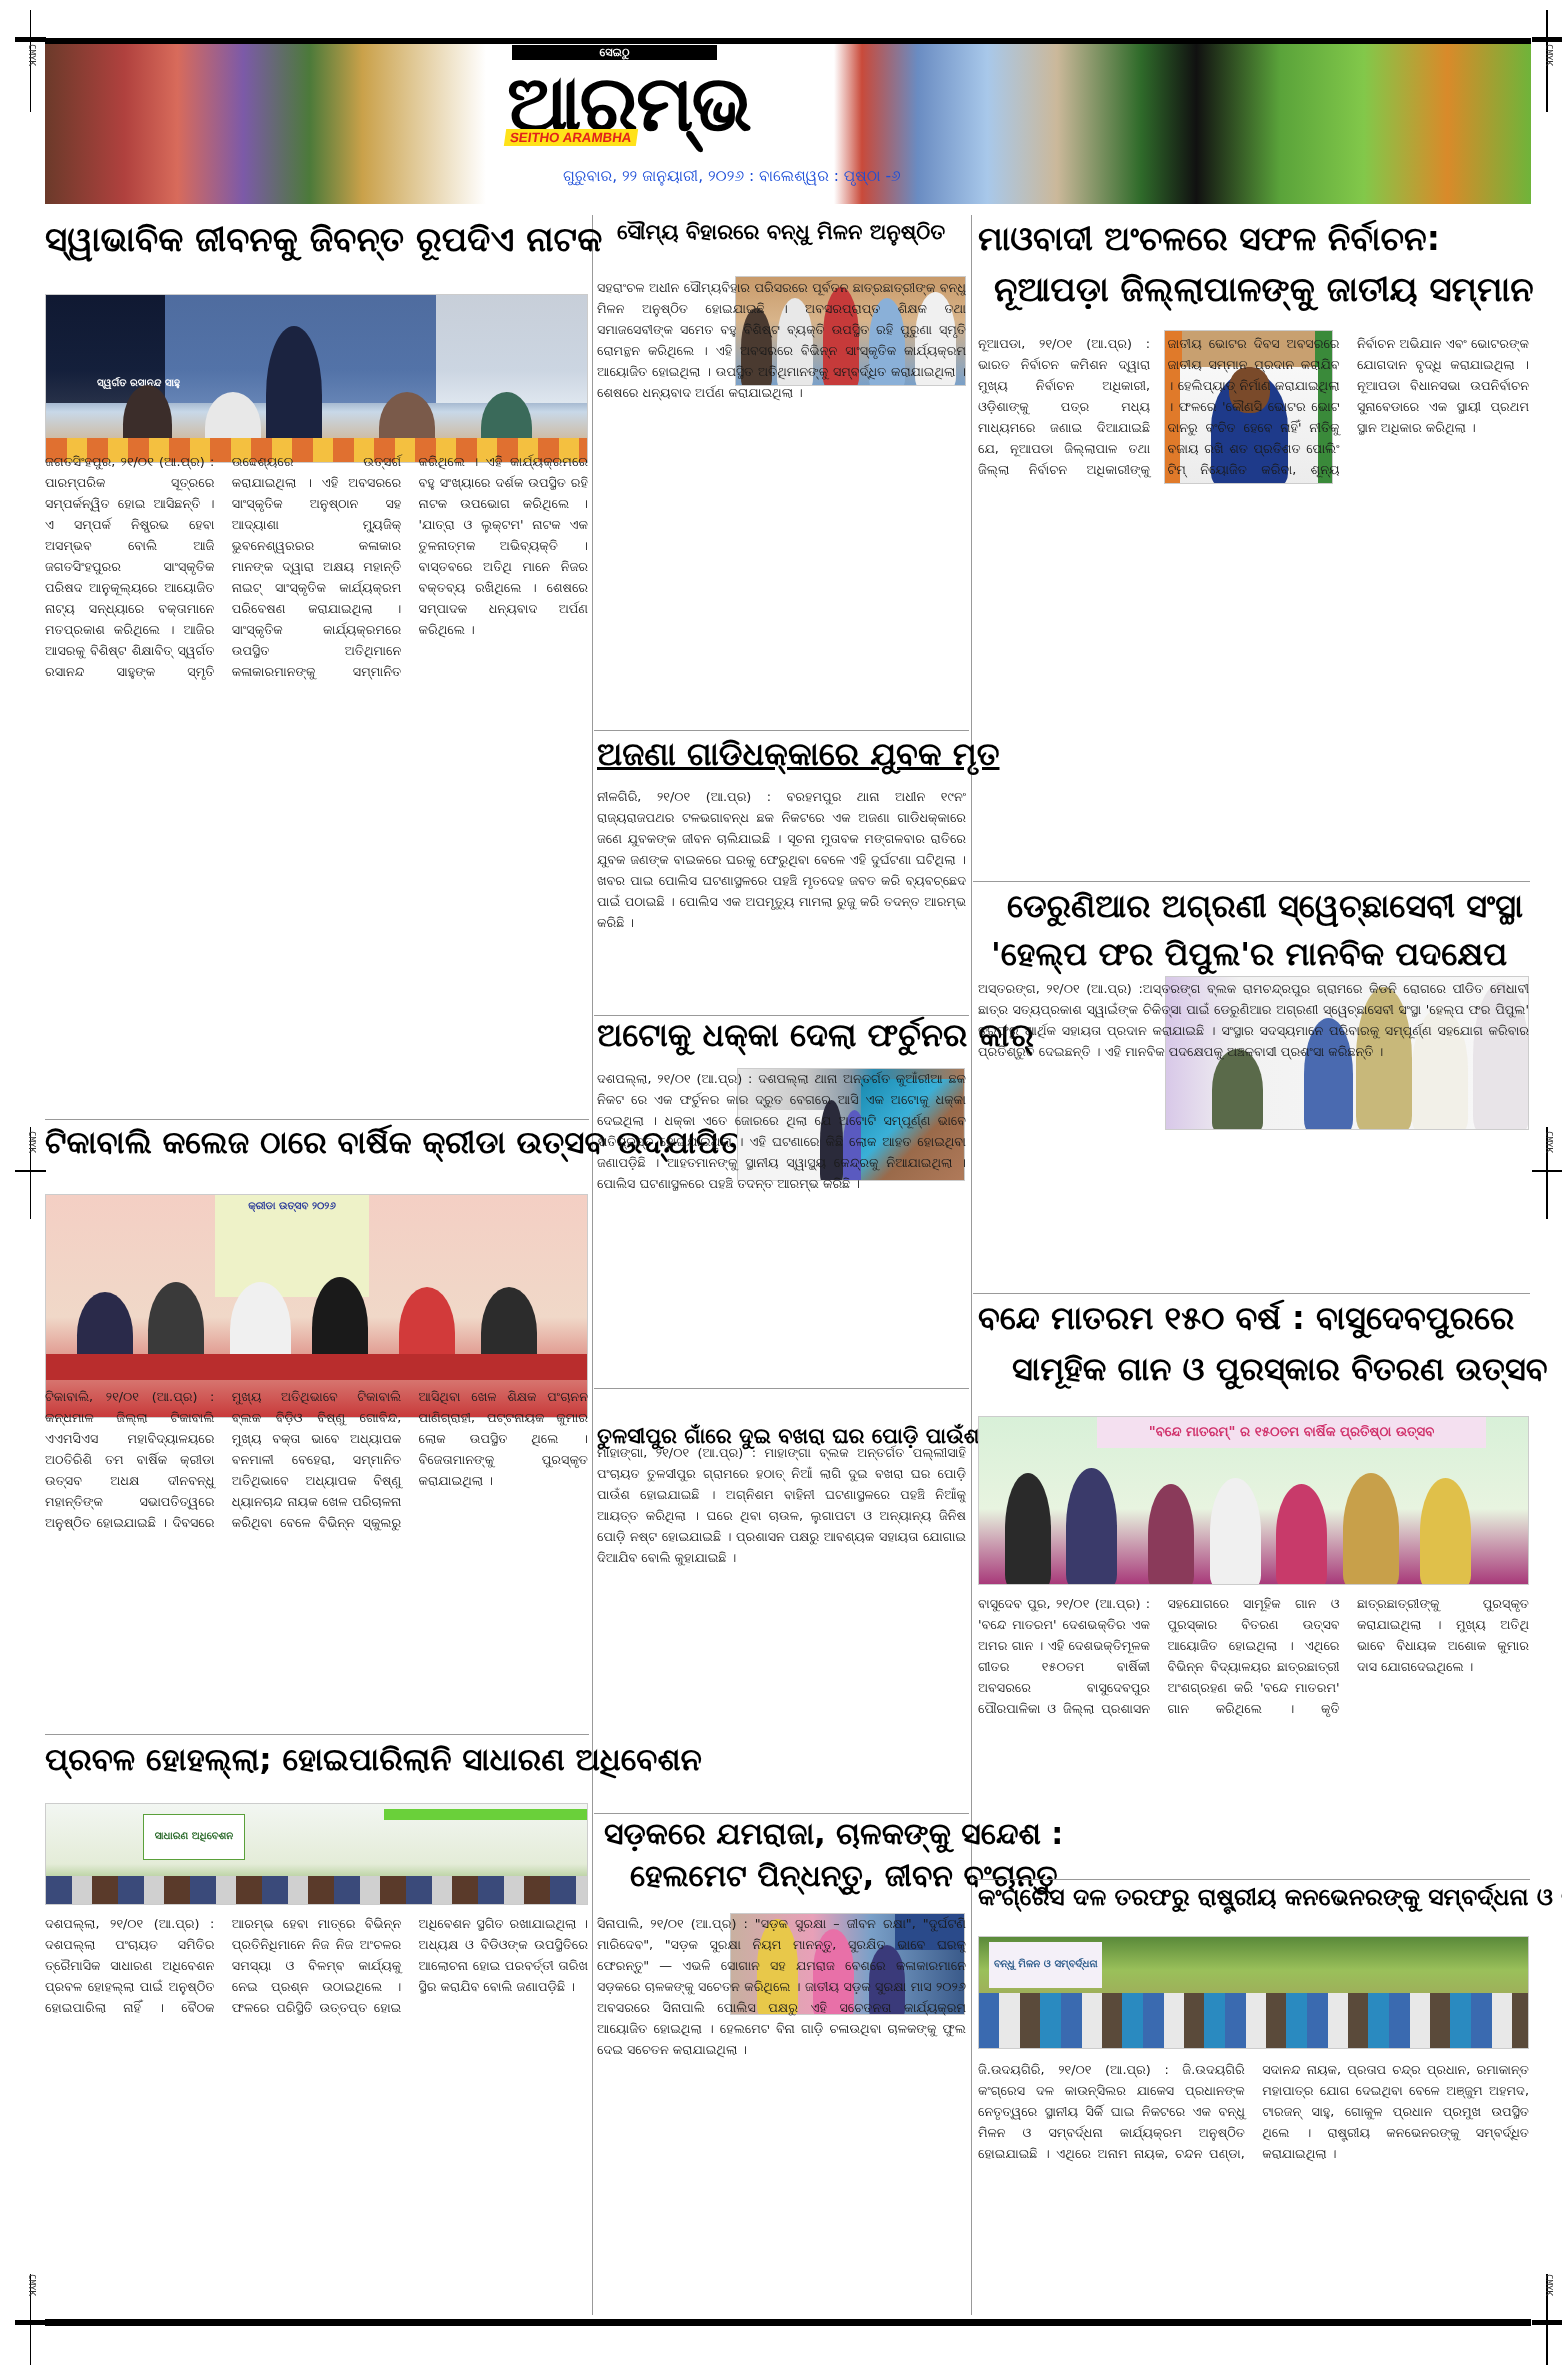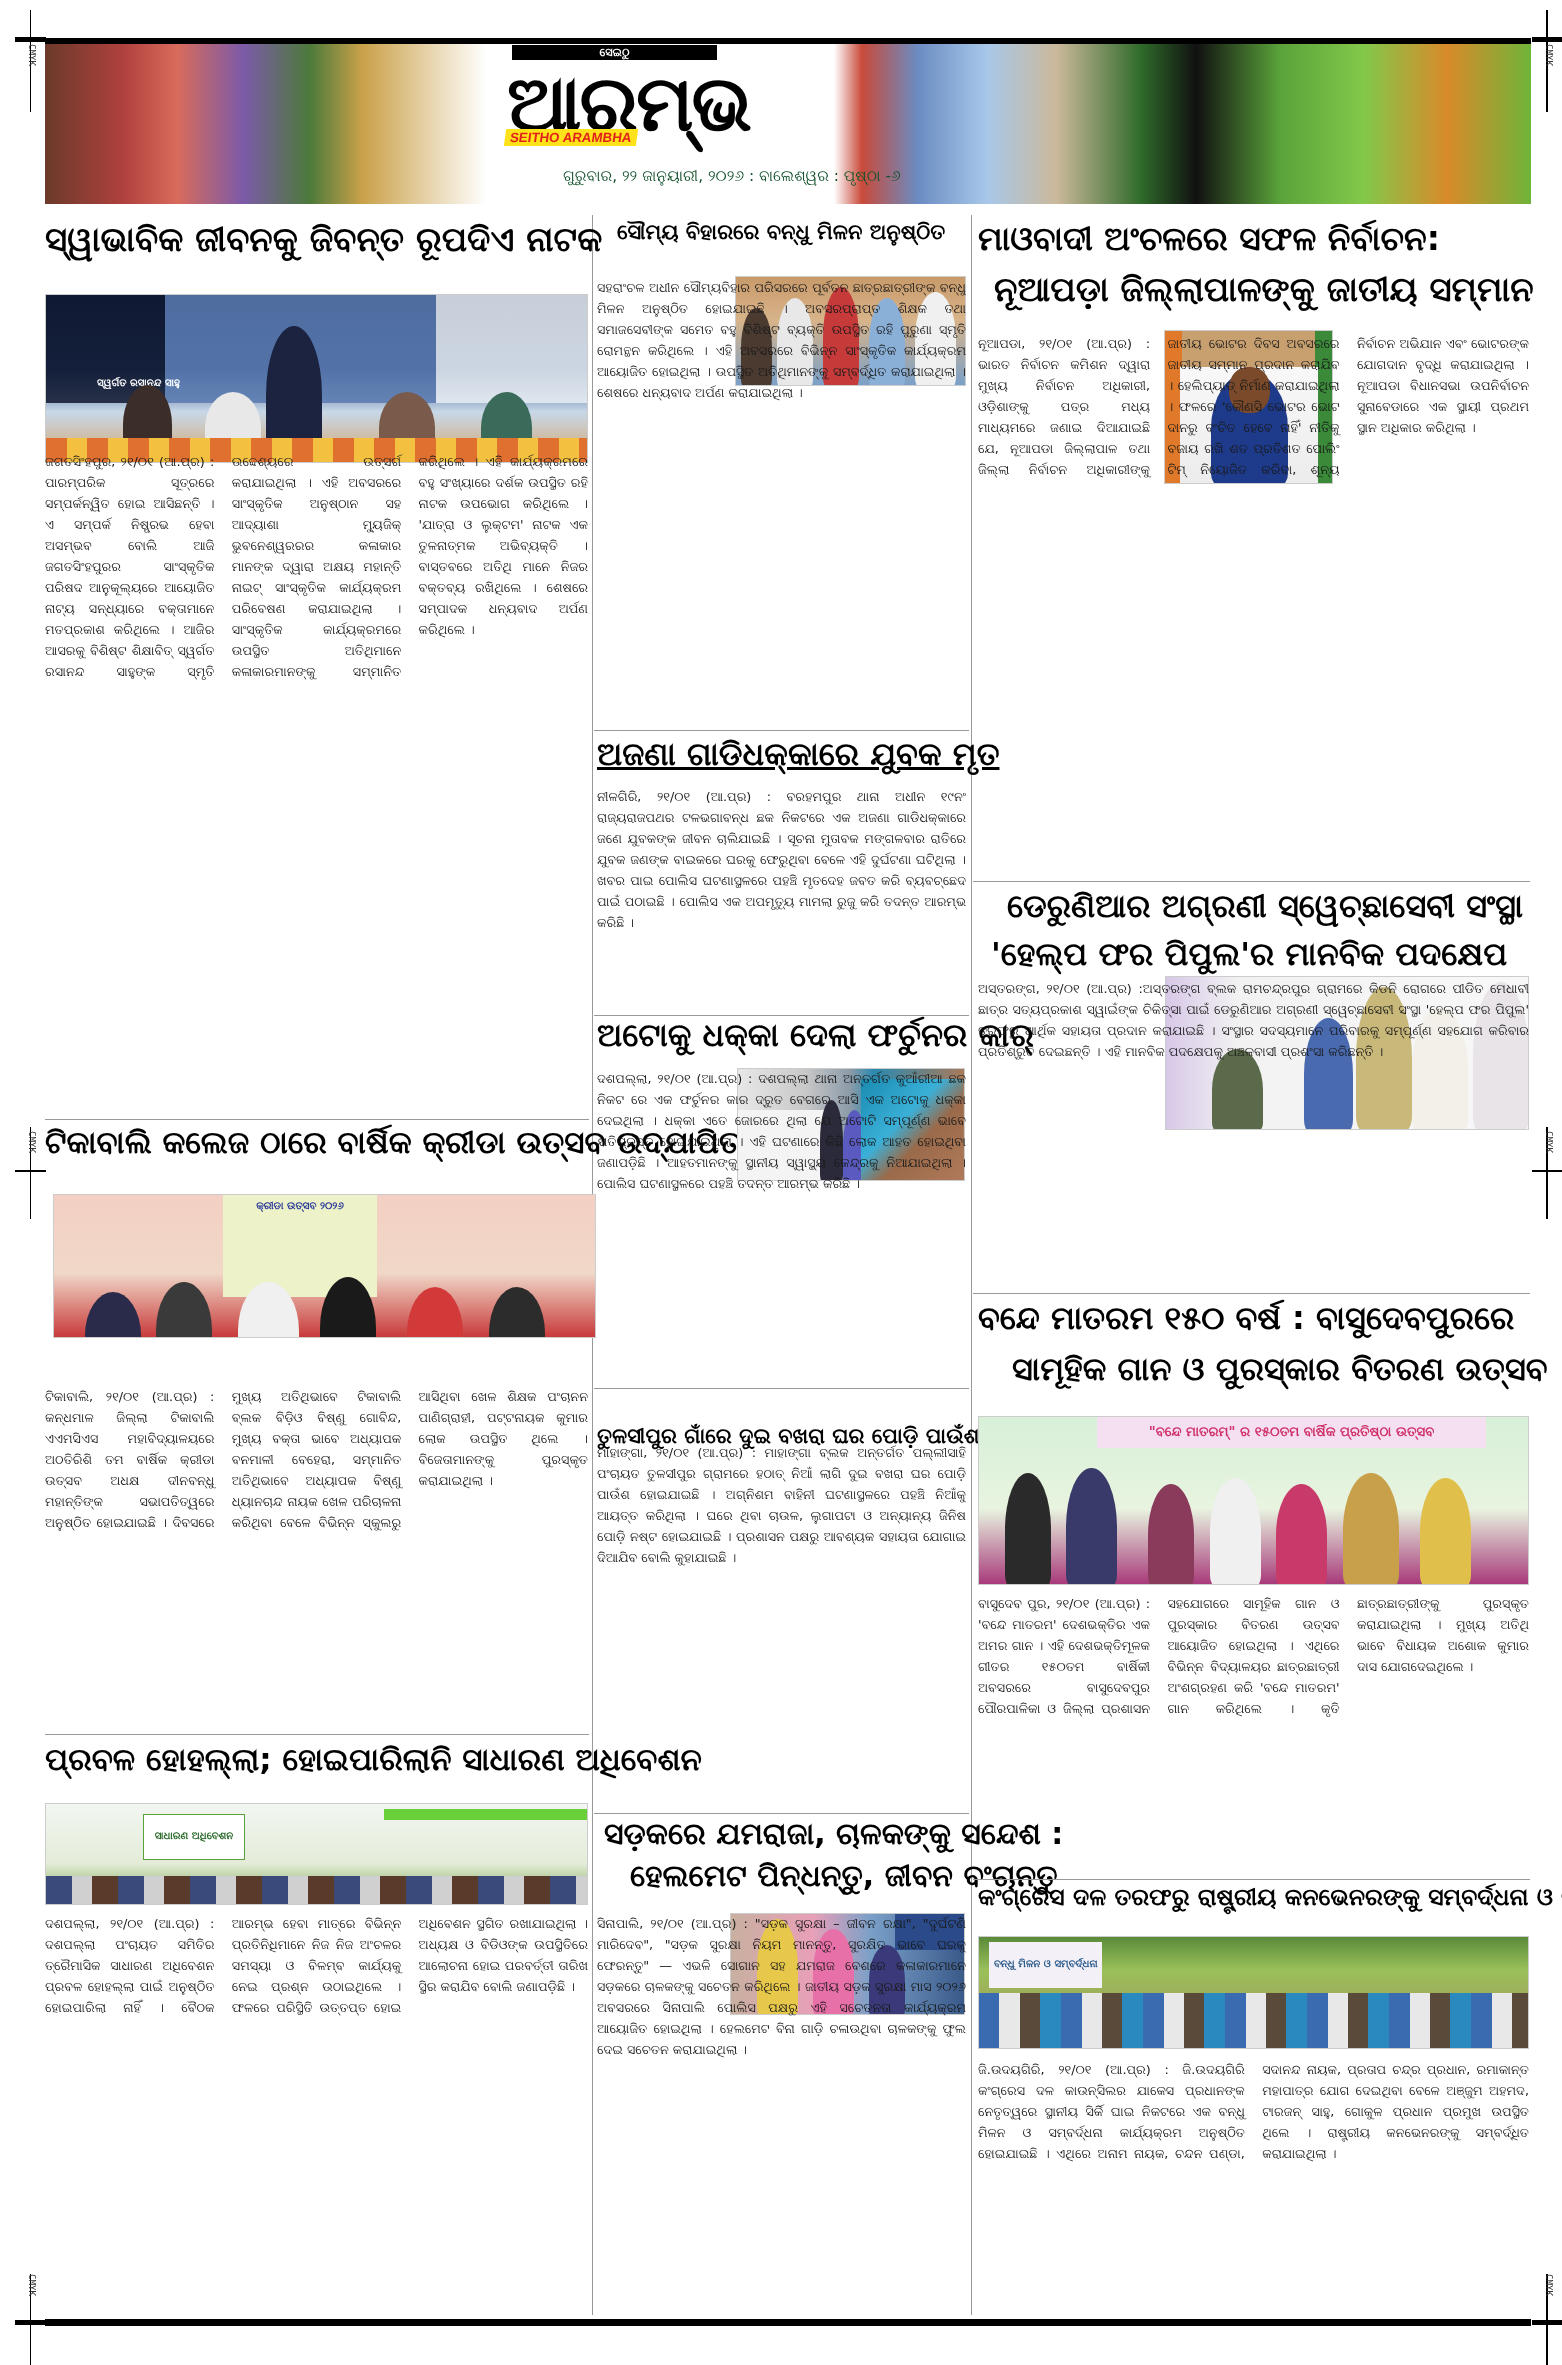--- a/index.html
+++ b/index.html
@@ -20,21 +20,21 @@
   .mast-left { position: absolute; left: 0; top: 0; width: 441px; height: 160px;
     background: linear-gradient(90deg, #6b3a2a 0%, #b0413e 18%, #d86b5b 30%, #7c5aa8 45%, #4c7a3a 60%, #caa14a 72%, rgba(255,255,255,0.9) 100%); }
   .mast-right { position: absolute; left: 789px; top: 0; width: 697px; height: 160px;
     background: linear-gradient(90deg, rgba(255,255,255,0.9) 0%, #c94a3a 4%, #6a8cc2 12%, #a8c8ea 22%, #cbb89a 32%, #2f6b2a 44%, #111 52%, #5aa33a 64%, #82c84a 76%, #d98a2a 88%, #6fb43a 100%); }
   .logo-box { position: absolute; left: 512px; top: 45px; width: 205px; height: 15.4px; background: #000; color: #fff;
     font-size: 11.3px; font-weight: bold; text-align: center; line-height: 15.4px; }
   .logo-main { position: absolute; left: 507px; top: 60px; width: 225px; height: 87px; font-family: "DejaVu Sans", sans-serif;
     font-size: 77px; font-weight: bold; line-height: 87px; text-align: center; color: #000; letter-spacing: -2px; }
   .logo-en { position: absolute; left: 505px; top: 129px; padding: 1px 5.1px; background: #ffe21a; color: #e2231a;
     font-family: "Liberation Sans", sans-serif; font-weight: bold; font-size: 13.3px; transform: skewX(-8deg); }
-  .dateline { position: absolute; left: 563px; top: 167px; font-size: 15.4px; color: #14532d; white-space: nowrap; }
+  .dateline { position: absolute; left: 563px; top: 167px; font-size: 15.4px; color: #1d4ed8; white-space: nowrap; }
 
   
   .col-rule { position: absolute; width: 1px; background: #999; }
   .hrule { position: absolute; height: 1px; background: #999; }
 
   .headline { position: absolute; font-family: "DejaVu Sans", sans-serif; font-weight: bold; color: #000; white-space: nowrap; line-height: 1.1; }
   .body-text { position: absolute; font-family: "DejaVu Sans", sans-serif; font-size: 12.8px; line-height: 21px; color: #1a1a1a; text-align: justify; overflow: hidden; }
   .cols3 { column-count: 3; column-gap: 17.4px; }
   .cols2 { column-count: 2; column-gap: 17.4px; }
 
@@ -103,21 +103,21 @@
     <div class="person" style="left:435px; top:97px; width:51px; height:72px; background:#3a6a5a;"></div>
     <div class="band" style="top:143px; height:25.6px; background:repeating-linear-gradient(90deg,#e07030 0 20.5px,#f4c040 20.5px 41px);"></div>
   </div>
   <div class="body-text cols3" style="left:45px; top:451px; width:543px; height:663px;">ଜଗତସିଂହପୁର, ୨୧/୦୧ (ଆ.ପ୍ର) : ପାରମ୍ପରିକ ସୂତ୍ରରେ ସମ୍ପର୍କନ୍ୱିତ ହୋଇ ଆସିଛନ୍ତି । ଏ ସମ୍ପର୍କ ନିଷ୍ପ୍ରଭ ହେବା ଅସମ୍ଭବ ବୋଲି ଆଜି ଜଗତସିଂହପୁରର ସାଂସ୍କୃତିକ ପରିଷଦ ଆନୁକୂଲ୍ୟରେ ଆୟୋଜିତ ନାଟ୍ୟ ସନ୍ଧ୍ୟାରେ ବକ୍ତାମାନେ ମତପ୍ରକାଶ କରିଥିଲେ । ଆଜିର ଆସରକୁ ବିଶିଷ୍ଟ ଶିକ୍ଷାବିତ୍ ସ୍ୱର୍ଗତ ରସାନନ୍ଦ ସାହୁଙ୍କ ସ୍ମୃତି ଉଦ୍ଦେଶ୍ୟରେ ଉତ୍ସର୍ଗ କରାଯାଇଥିଲା । ଏହି ଅବସରରେ ସାଂସ୍କୃତିକ ଅନୁଷ୍ଠାନ ସହ ଆଦ୍ୟାଶା ମ୍ୟୁଜିକ୍ ଭୁବନେଶ୍ୱରରର କଳାକାର ମାନଙ୍କ ଦ୍ୱାରା ଅକ୍ଷୟ ମହାନ୍ତି ନାଇଟ୍ ସାଂସ୍କୃତିକ କାର୍ଯ୍ୟକ୍ରମ ପରିବେଷଣ କରାଯାଇଥିଲା । ସାଂସ୍କୃତିକ କାର୍ଯ୍ୟକ୍ରମରେ ଉପସ୍ଥିତ ଅତିଥିମାନେ କଳାକାରମାନଙ୍କୁ ସମ୍ମାନିତ କରିଥିଲେ । ଏହି କାର୍ଯ୍ୟକ୍ରମରେ ବହୁ ସଂଖ୍ୟାରେ ଦର୍ଶକ ଉପସ୍ଥିତ ରହି ନାଟକ ଉପଭୋଗ କରିଥିଲେ । 'ଯାତ୍ରା ଓ ଲୁକ୍ଟମ' ନାଟକ ଏକ ତୁଳନାତ୍ମକ ଅଭିବ୍ୟକ୍ତି । ବାସ୍ତବରେ ଅତିଥି ମାନେ ନିଜର ବକ୍ତବ୍ୟ ରଖିଥିଲେ । ଶେଷରେ ସମ୍ପାଦକ ଧନ୍ୟବାଦ ଅର୍ପଣ କରିଥିଲେ ।</div>
 </article>
 
 <div class="hrule" style="left:45px; top:1119px; width:544px;"></div>
 
 <article>
   <h2 class="headline" style="left:45px; top:1125px; font-size:31px;">ଟିକାବାଲି କଲେଜ ଠାରେ ବାର୍ଷିକ କ୍ରୀଡା ଉତ୍ସବ ଉଦ୍‌ଯାପିତ</h2>
-  <div class="photo" style="left:53px; top:1194px; width:543px; height:144px; background:linear-gradient(180deg,#f4cfc4 0%,#f0d8c8 55%,#c83a3a 100%);text-decoration:underline;">
+  <div class="photo" style="left:45px; top:1194px; width:543px; height:224px; background:linear-gradient(180deg,#f4cfc4 0%,#f0d8c8 55%,#c83a3a 100%);text-decoration:underline;">
     <div class="band" style="left:169px; top:0; width:154px; height:102px; background:#eef2c8;"></div>
     <div class="caption-banner" style="left:195px; top:5.1px; width:102px; color:#2a3a9a;">କ୍ରୀଡା ଉତ୍ସବ ୨୦୨୬</div>
     <div class="person" style="left:31px; top:97px; width:56px; height:87px; background:#2a2a4a;"></div>
     <div class="person" style="left:102px; top:87px; width:56px; height:97px; background:#3a3a3a;"></div>
     <div class="person" style="left:184px; top:87px; width:61px; height:97px; background:#f0f0f0;"></div>
     <div class="person" style="left:266px; top:82px; width:56px; height:102px; background:#1a1a1a;"></div>
     <div class="person" style="left:353px; top:92px; width:56px; height:92px; background:#d23a3a;"></div>
     <div class="person" style="left:435px; top:92px; width:56px; height:92px; background:#2c2c2c;"></div>
     <div class="band" style="top:159px; height:25.6px; background:#b92d2d;"></div>
   </div>

